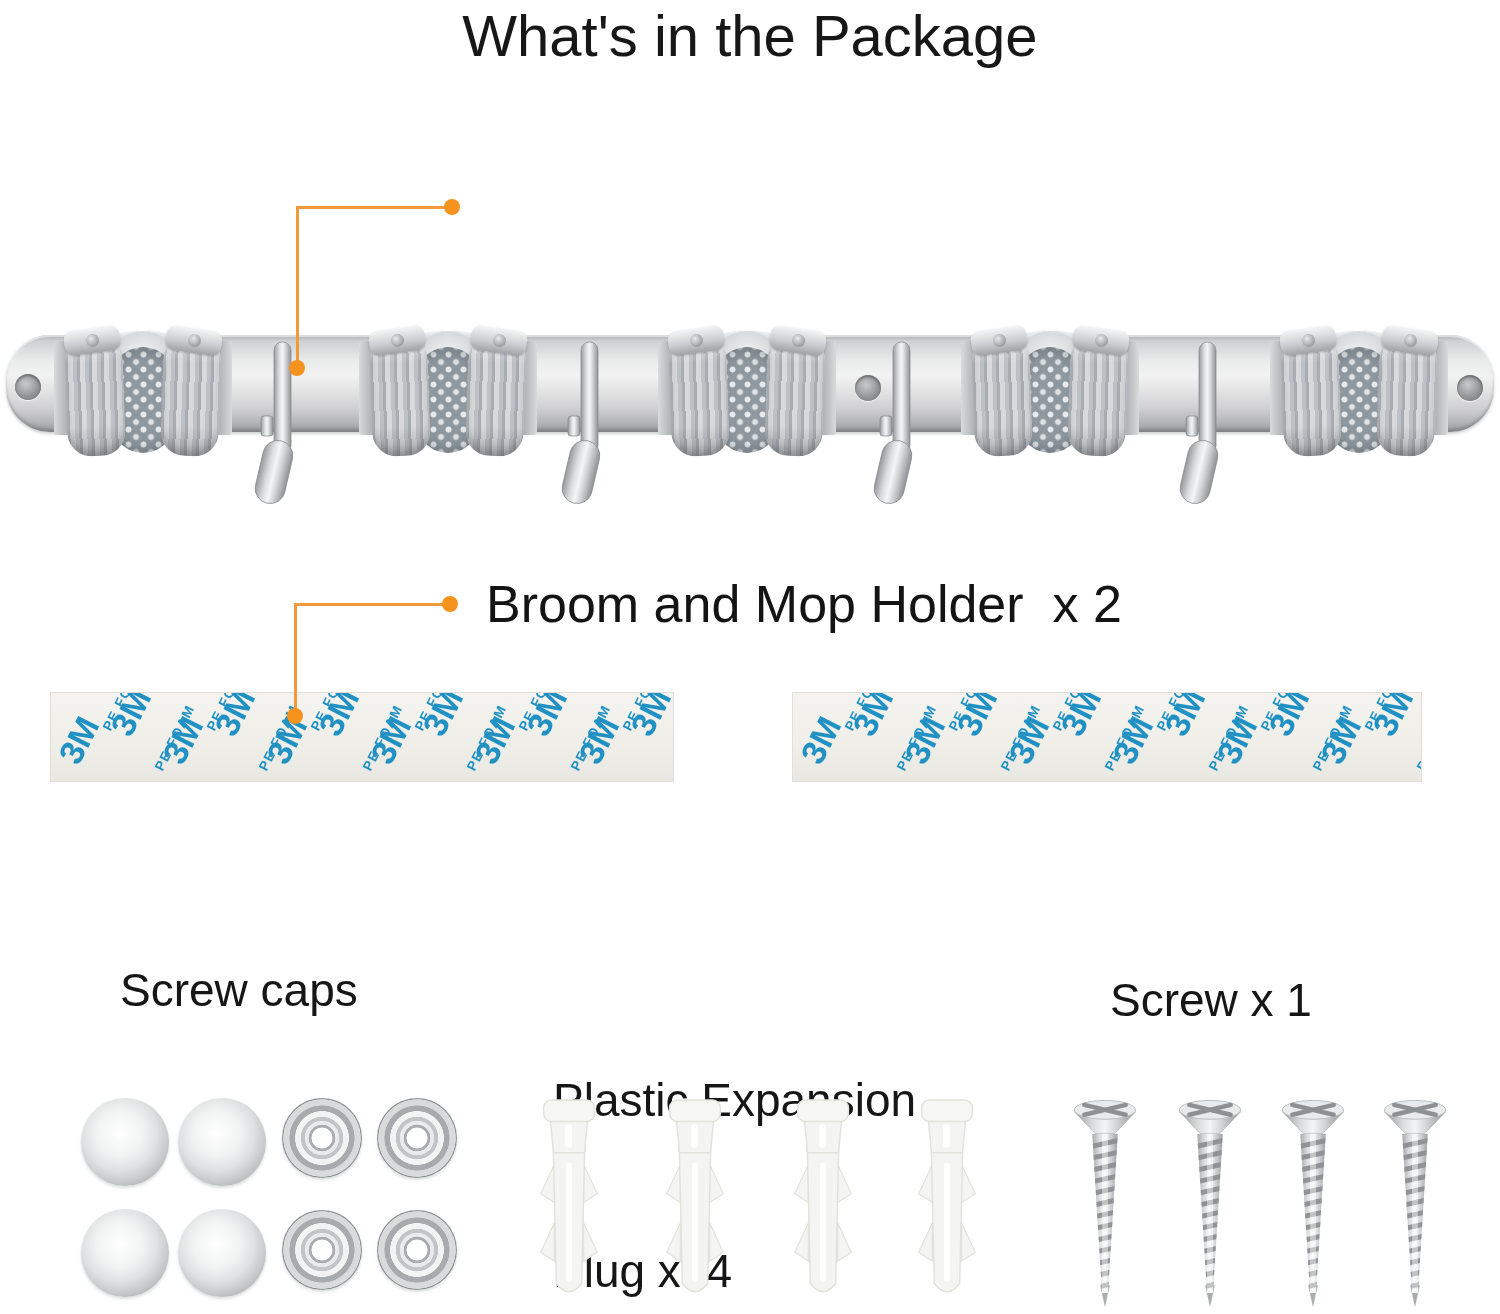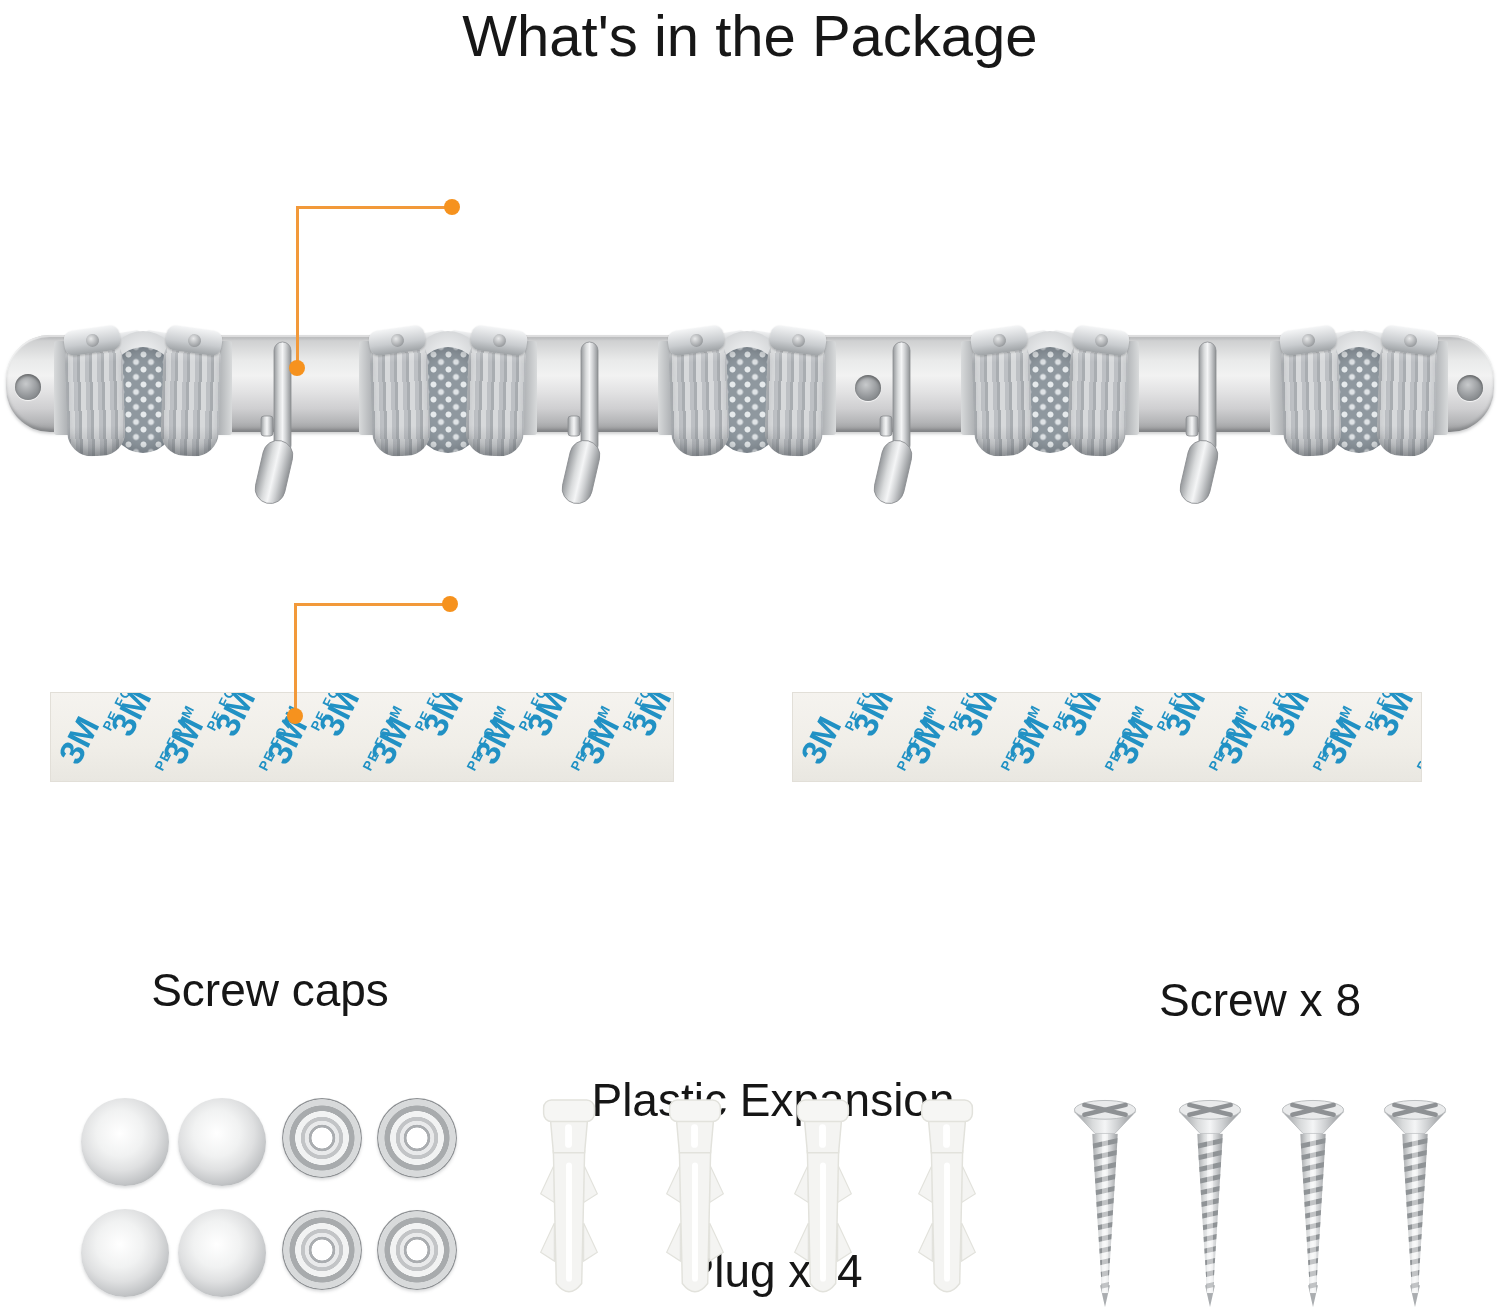--- a/index.html
+++ b/index.html
@@ -3,21 +3,21 @@
 <meta charset="utf-8">
 <style>
   html,body{margin:0;padding:0;background:#ffffff;}
   .canvas{position:relative;width:1500px;height:1314px;background:#ffffff;overflow:hidden;
           font-family:"Liberation Sans", sans-serif;}
 
   
   .title{position:absolute;top:2px;left:0;right:0;margin:0;text-align:center;
          font-size:58px;font-weight:400;color:#171717;white-space:pre;}
   .callout-label{position:absolute;font-size:52px;line-height:1.15;color:#141414;white-space:pre;z-index:7;}
-  .b-label{position:absolute;text-align:center;font-size:46px;line-height:57px;color:#161616;white-space:pre;}
+  .b-label{position:absolute;text-align:left;font-size:46px;line-height:57px;color:#161616;white-space:pre;}
 
   
   .cl-h{position:absolute;height:3px;background:#f2993a;z-index:6;}
   .cl-v{position:absolute;width:3px;background:#f2993a;z-index:6;}
   .cl-dot{position:absolute;width:16px;height:16px;border-radius:50%;background:#f6921e;z-index:6;}
 
   
   .rack{position:absolute;left:0;top:333px;width:1500px;height:185px;}
   .bar{position:absolute;left:6px;top:2px;width:1488px;height:97px;border-radius:44px;z-index:1;
        background:linear-gradient(180deg,#a9aaac 0,#cfd0d1 6%,#e9eaea 26%,#f2f2f2 42%,#e3e3e4 58%,#cfcfd1 76%,#b4b5b7 90%,#97989a 100%);
@@ -131,20 +131,21 @@
 
   <div class="cl-h" style="left:296px;top:206px;width:150px"></div>
   <div class="cl-v" style="left:296px;top:206px;height:163px"></div>
   <div class="cl-dot" style="left:444px;top:199px"></div>
   <div class="cl-dot" style="left:289px;top:360px"></div>
 
   <div class="cl-h" style="left:294px;top:603px;width:150px"></div>
   <div class="cl-v" style="left:294px;top:603px;height:114px"></div>
   <div class="cl-dot" style="left:442px;top:596px"></div>
   <div class="cl-dot" style="left:287px;top:708px"></div>
+  <div class="callout-label" style="left:486px;top:575px">Broom and Mop Holder  x 2</div>
 
   <div class="rack">
     <div class="bar"></div>
     <div class="hole" style="left:15px;top:41px"></div>
     <div class="hole" style="left:855px;top:42px"></div>
     <div class="hole" style="left:1457px;top:42px"></div>
 
     <svg class="hook" style="left:247px">
         <use href="#hook"></use>
       </svg>
@@ -300,21 +301,21 @@
         <span class="pat-f" style="left: 608px; top: 38px;">PE FOAM</span>
         <span class="pat-b" style="left: 628px; top: 30px;">3M</span>
       </div>
   </div>
 
   <div class="b-label" style="left:120px;top:962px;width:300px">Screw caps</div>
   <div class="b-label" style="left:553px;top:958px;width:440px">
     <div>Plastic Expansion</div>
     <div>Plug x  4</div>
   </div>
-  <div class="b-label" style="left:1110px;top:972px;width:300px">Screw x 8</div>
+  <div class="b-label" style="left:1110px;top:972px;width:300px">Screw x 1</div>
 
   <div class="cap-dome" style="left:81px;top:1098px"></div>
   <div class="cap-dome" style="left:178px;top:1098px"></div>
   <div class="cap-dome" style="left:81px;top:1209px"></div>
   <div class="cap-dome" style="left:178px;top:1209px"></div>
 
   <div class="cap-ring" style="left:282px;top:1098px"></div>
   <div class="cap-ring" style="left:377px;top:1098px"></div>
   <div class="cap-ring" style="left:282px;top:1210px"></div>
   <div class="cap-ring" style="left:377px;top:1210px"></div>

